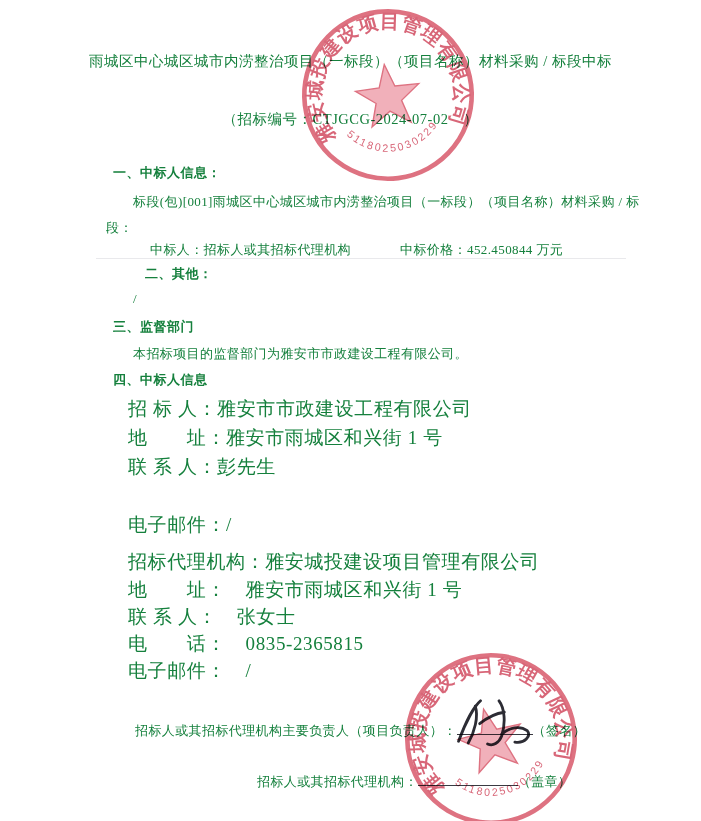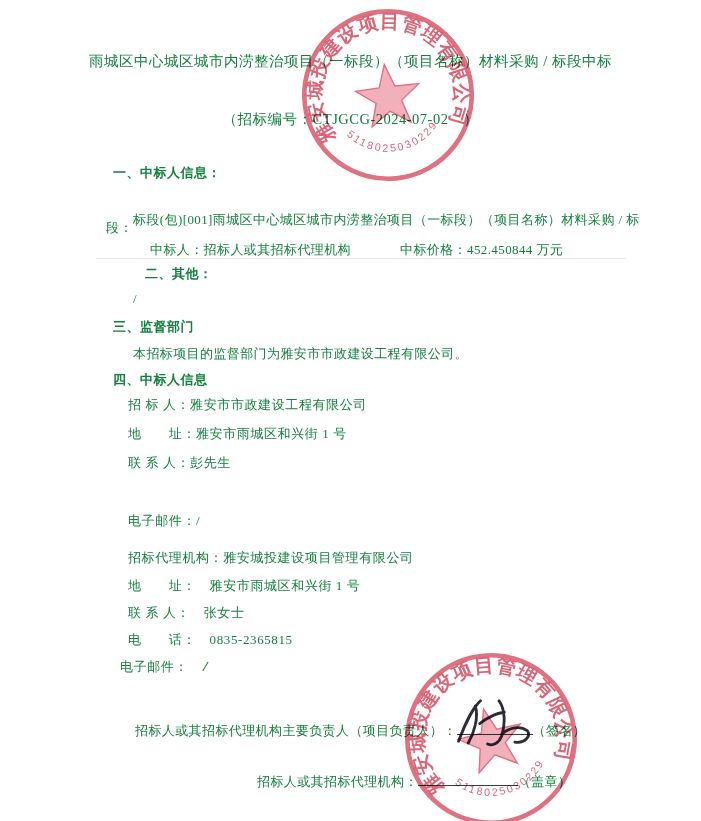--- a/index.html
+++ b/index.html
@@ -6,36 +6,36 @@
   .doc{
     position:relative;width:701px;height:821px;background:#ffffff;overflow:hidden;
     font-family:"Liberation Serif","DejaVu Serif",serif;
     color:#15803d;font-size:13px;
   }
   .abs{position:absolute;white-space:nowrap;}
   .ctr{left:0;width:701px;text-align:center;}
   .ttl{font-size:14.5px;letter-spacing:.5px;}
   .hd{font-weight:bold;font-size:13px;letter-spacing:.5px;}
   .body-line{font-size:13px;letter-spacing:.4px;}
-  .crow{font-size:13px;letter-spacing:.6px;}
+  .crow{font-size:19px;letter-spacing:.6px;}
   .uline{display:inline-block;border-bottom:1.4px solid #3a3a42;height:12px;vertical-align:baseline;}
   .faintrule{position:absolute;left:96px;width:530px;height:1px;background:#e9e9ec;}
   .stamp{position:absolute;mix-blend-mode:multiply;opacity:.85;}
   .sig{position:absolute;mix-blend-mode:multiply;}
 </style>
 </head>
 <body>
 
 <div class="doc">
 
   <div class="abs ctr ttl" style="top:52px;">雨城区中心城区城市内涝整治项目（一标段）（项目名称）材料采购 / 标段中标</div>
   <div class="abs ctr ttl" style="top:110px;">（招标编号：CTJGCG-2024-07-02　）</div>
 
   <div class="abs hd" style="top:164px;left:113px;">一、中标人信息：</div>
-  <div class="abs body-line" style="top:193px;left:133px;margin-top:18px;">标段(包)[001]雨城区中心城区城市内涝整治项目（一标段）（项目名称）材料采购 / 标</div>
+  <div class="abs body-line" style="top:193px;left:133px;">标段(包)[001]雨城区中心城区城市内涝整治项目（一标段）（项目名称）材料采购 / 标</div>
   <div class="abs body-line" style="top:219px;left:106px;">段：</div>
   <div class="abs body-line" style="top:241px;left:150px;">中标人：招标人或其招标代理机构</div>
   <div class="abs body-line" style="top:241px;left:400px;">中标价格：452.450844 万元</div>
 
   <div class="faintrule" style="top:258px;"></div>
 
   <div class="abs hd" style="top:265px;left:113px;margin-left:32px;">二、其他：</div>
   <div class="abs body-line" style="top:291px;left:133px;">/</div>
 
   <div class="abs hd" style="top:318px;left:113px;">三、监督部门</div>
@@ -45,21 +45,21 @@
 
   <div class="abs crow" style="top:396px;left:128px;"><span>招 标 人：</span><span>雅安市市政建设工程有限公司</span></div>
   <div class="abs crow" style="top:425px;left:128px;"><span>地　　址：</span><span>雅安市雨城区和兴街 1 号</span></div>
   <div class="abs crow" style="top:454px;left:128px;"><span>联 系 人：</span><span>彭先生</span></div>
   <div class="abs crow" style="top:512px;left:128px;"><span>电子邮件：</span><span>/</span></div>
 
   <div class="abs crow" style="top:549px;left:128px;"><span>招标代理机构：</span><span>雅安城投建设项目管理有限公司</span></div>
   <div class="abs crow" style="top:577px;left:128px;"><span>地　　址：</span><span>　雅安市雨城区和兴街 1 号</span></div>
   <div class="abs crow" style="top:604px;left:128px;"><span>联 系 人：</span><span>　张女士</span></div>
   <div class="abs crow" style="top:631px;left:128px;text-align:right;"><span>电　　话：</span><span>　0835-2365815</span></div>
-  <div class="abs crow" style="top:658px;left:120px;font-family:Liberation Mono, monospace;"><span>电子邮件：</span><span>　/</span></div>
+  <div class="abs crow" style="top:658px;left:128px;"><span>电子邮件：</span><span>　/</span></div>
 
   <div class="abs body-line" style="top:722px;left:135px;">
     <span>招标人或其招标代理机构主要负责人（项目负责人）：</span><span class="uline" style="width:76px;"></span><span>（签名）</span>
   </div>
   <div class="abs body-line" style="top:773px;left:257px;">
     <span>招标人或其招标代理机构：</span><span class="uline" style="width:100px;"></span><span>（盖章）</span>
   </div>
 
   <svg class="stamp" style="left:295px;top:2px;transform:rotate(-7deg);" width="186" height="186" viewBox="0 0 200 200">
     <defs>

